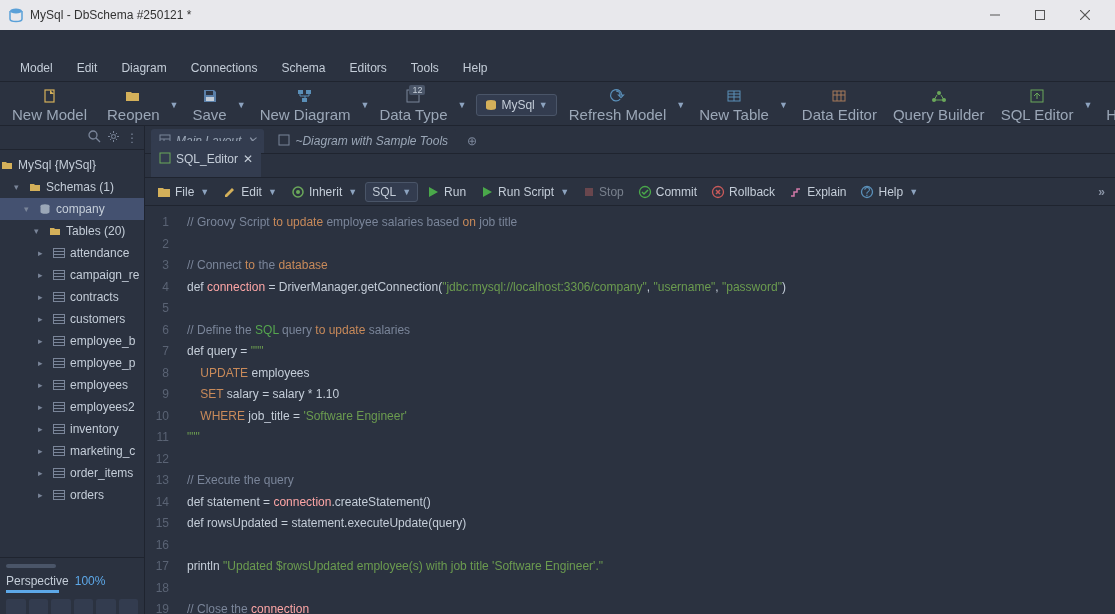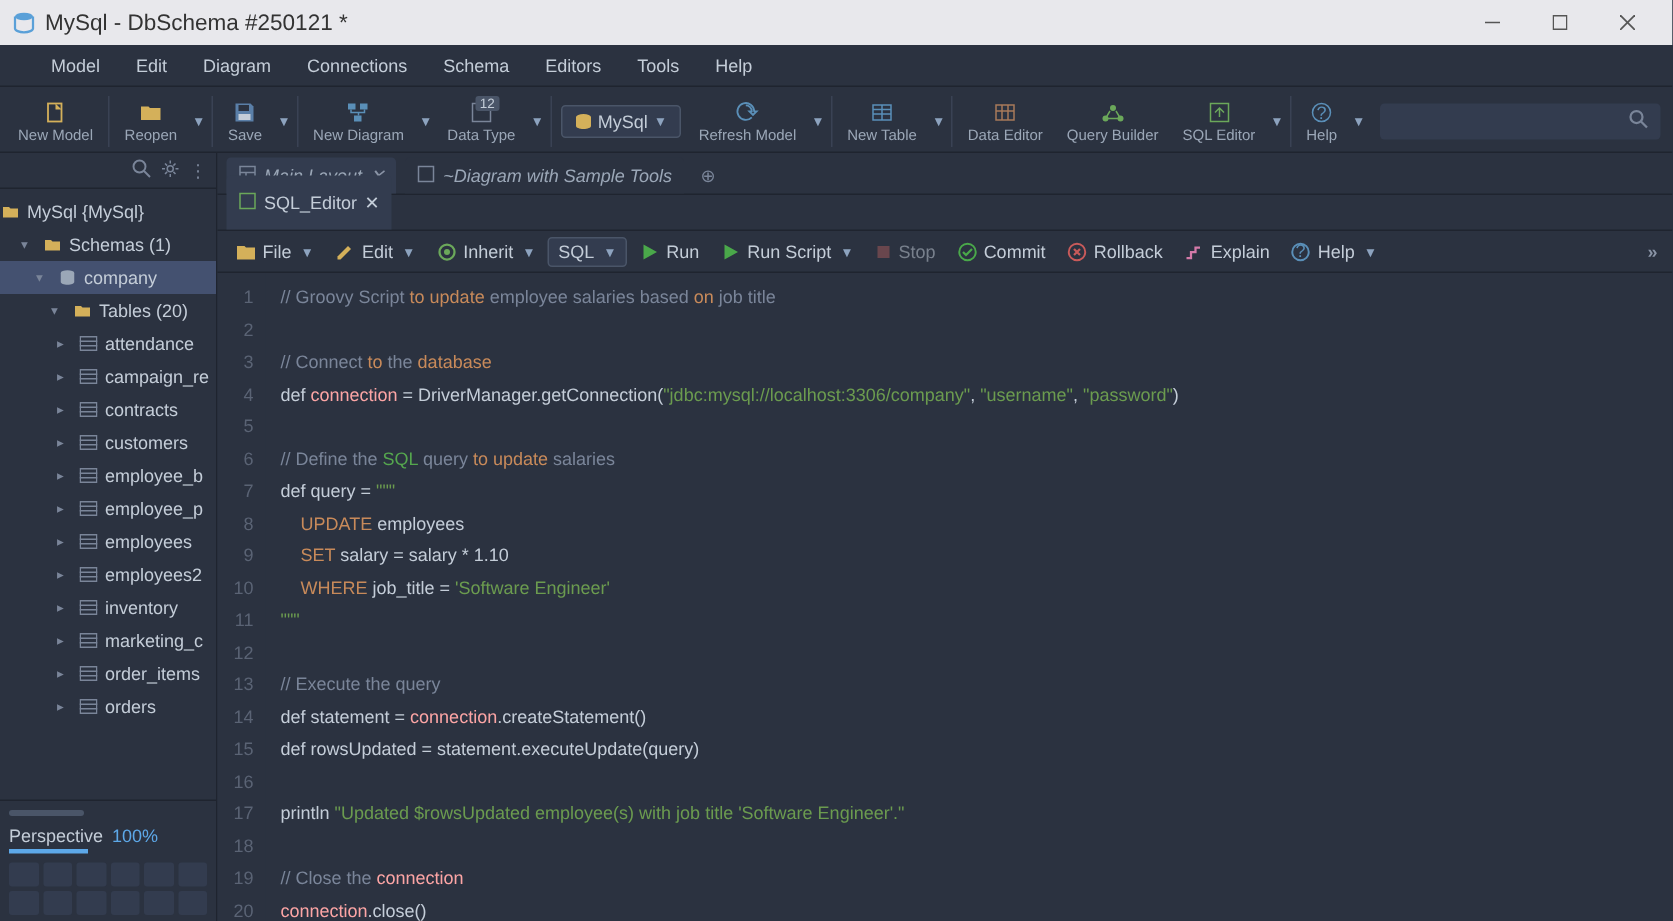--- a/index.html
+++ b/index.html
@@ -1,28 +1,28 @@
 <!DOCTYPE html>
 <html><head>
 <meta charset="utf-8">
 <style>
 * { margin: 0; padding: 0; box-sizing: border-box; font-family: "Segoe UI", Tahoma, sans-serif; font-size: 12px; }
 html, body { width: 1115px; height: 614px; background: #2b3240; color: #c4cdd8; overflow: hidden; }
 .titlebar { height: 30px; background: #e8e8ec; display: flex; align-items: center; padding: 0 8px; color: #333; }
 .titlebar .ticon { width: 16px; height: 16px; margin-right: 6px; display:flex;align-items:center;justify-content:center; }
-.titlebar .title { flex: 1; font-size: 15px; }
+.titlebar .title { flex: 1; font-size: 12px; }
 .titlebar .winbtn { width: 45px; height: 30px; display: flex; align-items: center; justify-content: center; color: #555; cursor: pointer; }
 
-.menubar { height: 28px; background: #2b3240; display: flex; align-items: center; padding: 0 22px; border-bottom: 1px solid #1f242f; }
+.menubar { height: 28px; background: #2b3240; display: flex; align-items: center; padding: 0 8px; border-bottom: 1px solid #1f242f; margin-top: 24px; }
 .menubar .mitem { padding: 4px 12px; color: #c4cdd8; cursor: pointer; }
 
 .toolbar { height: 44px; background: #2b3240; display: flex; align-items: center; padding: 2px 4px 0 4px; border-bottom: 1px solid #1f242f; gap: 0; }
 .tbtn { display: flex; flex-direction: column; align-items: center; justify-content: center; padding: 2px 8px; color: #9ba7b7; height: 40px; cursor: pointer; }
 .tbtn .ticon2 { height: 18px; display:flex;align-items:center;justify-content:center; margin-bottom:1px;}
-.tbtn .tlabel { font-size: 10px; white-space: nowrap; text-align: center; }
+.tbtn .tlabel { font-size: 15px; white-space: nowrap; text-align: center; }
 .tsep { width: 1px; height: 34px; background: #3a4254; margin: 0 2px; }
 .tdrop { color: #8da3bf; font-size: 9px; padding: 0 2px; cursor:pointer; height:40px; display:flex;align-items:center;}
 .tbadge { position:relative; }
 .tbadge .badge { position:absolute; top:-2px; right:-4px; background:#4a5568; color:#c4cdd8; font-size:9px; padding:0 3px; border-radius:2px;}
 .mysqlbtn { border: 1px solid #4a5568; border-radius: 3px; padding: 3px 8px; display: flex; align-items: center; gap: 4px; background:#333c4f; cursor:pointer;}
 .searchbox { flex: 1; margin-left: 8px; margin-right: 4px; height: 24px; background: #333c4f; border-radius: 3px; display: flex; align-items: center; padding: 0 8px; }
 .searchbox .mag { margin-left:auto; color:#7a8599;}
 
 .body { display: flex; height: calc(100% - 30px - 28px - 44px); }
 .sidebar { width: 145px; background: #2b3240; border-right: 1px solid #1f242f; display:flex; flex-direction:column; overflow:hidden;}

